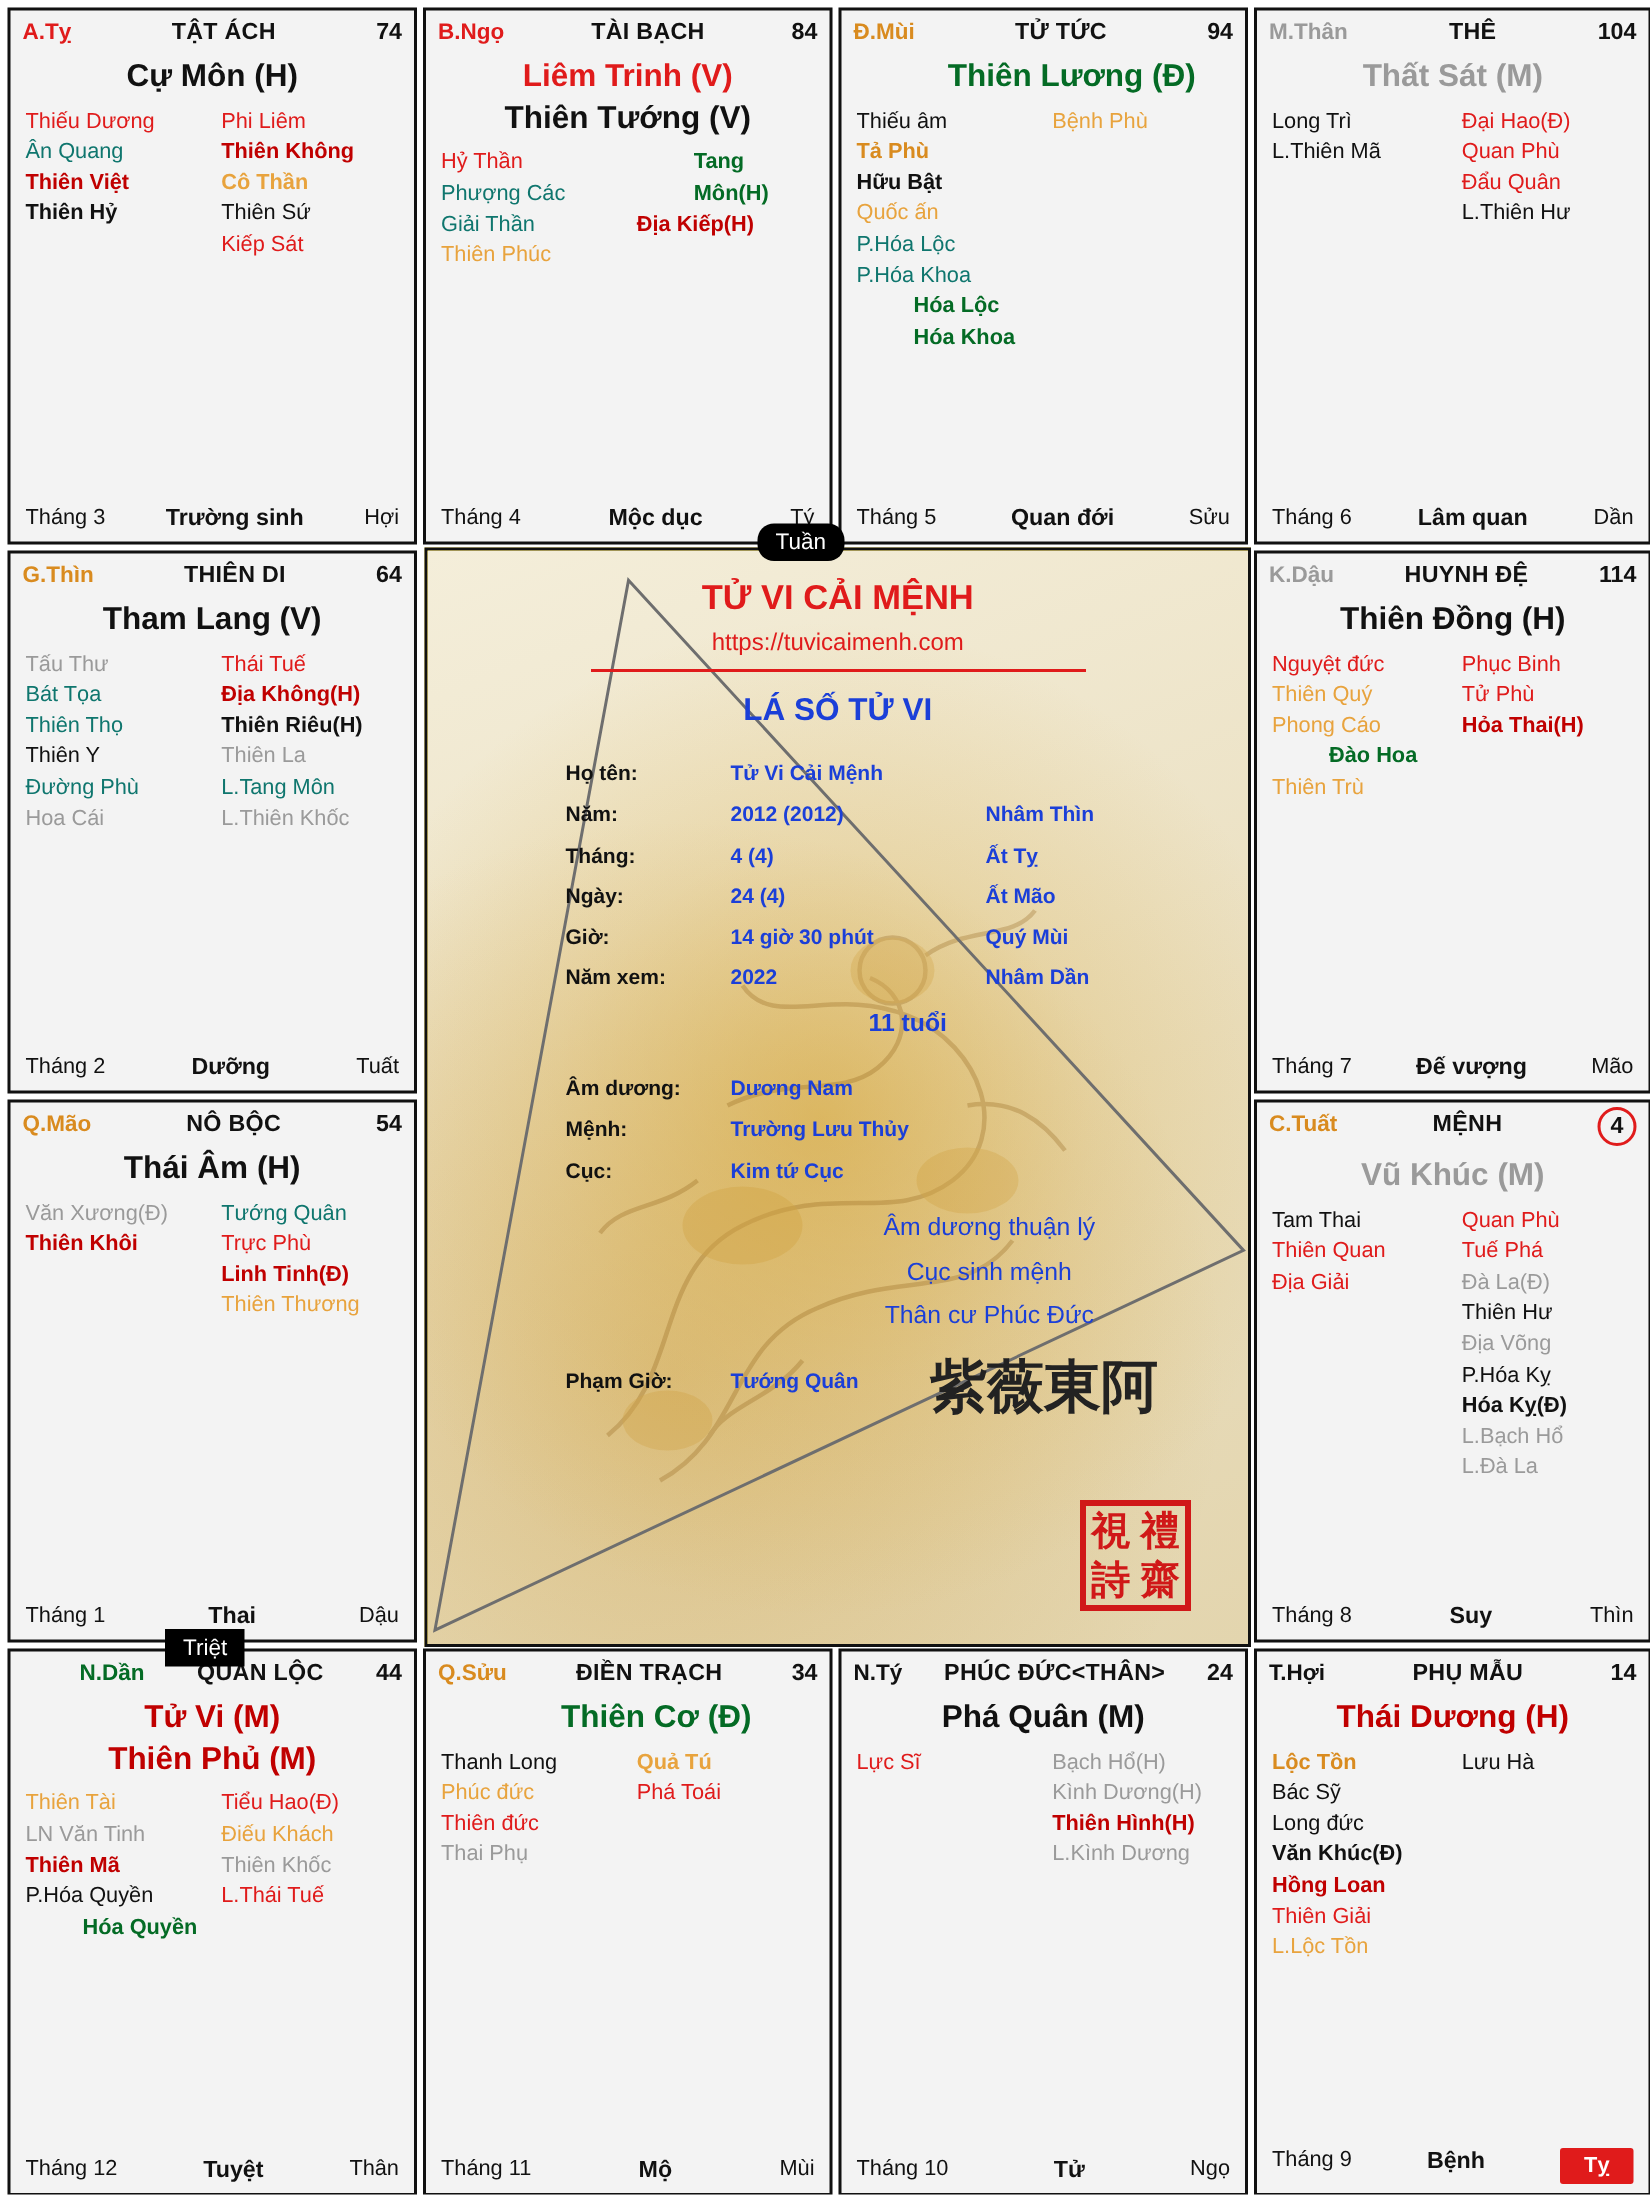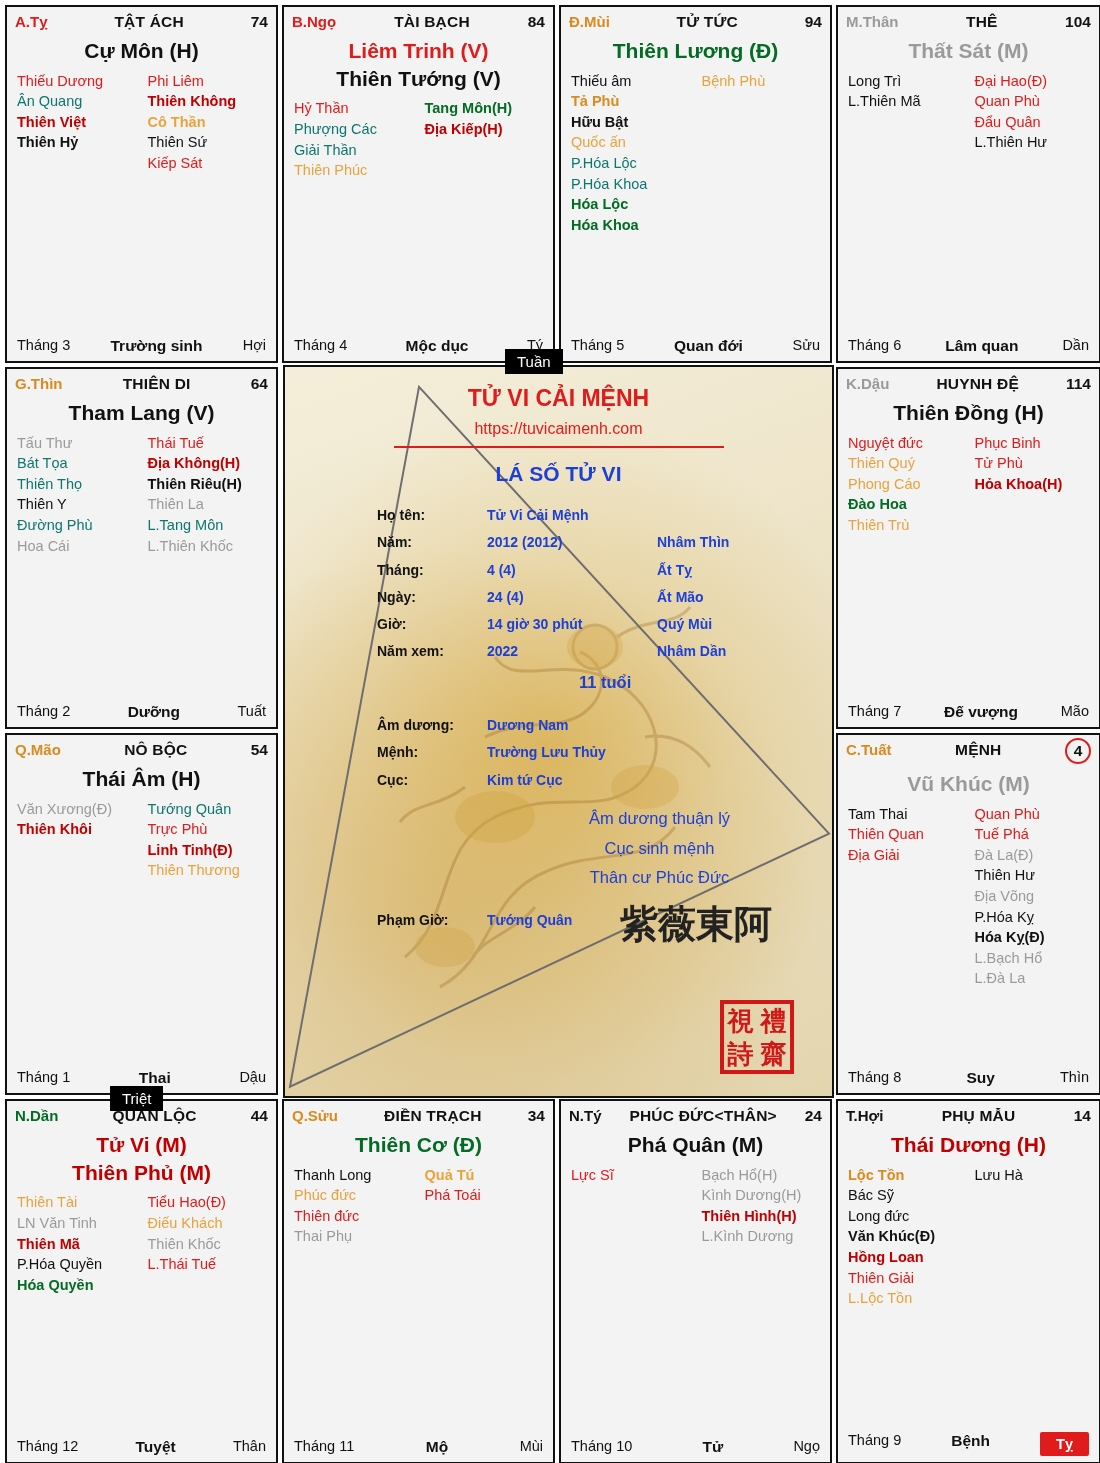--- a/index.html
+++ b/index.html
@@ -58,21 +58,21 @@
   }
   .foot .mid { font-weight: bold; font-size: 15.5px; }
   .foot .hl {
     background:#e01b1b; color:#fff; font-weight:bold;
     padding: 4px 16px; border-radius:2px;
   }
   
   .c-red { color:#e01b1b; }
   .c-dred { color:#c00000; }
   .c-green { color:#0f766e; }
-  .c-dgreen { color:#046b25; }
+  .c-dgreen { color:#046b25;margin-left:38px; }
   .c-black { color:#111; }
   .c-gray { color:#9a9a9a; }
   .c-orange { color:#e8a33d; }
   .c-dorange { color:#d98b1f; }
   .b { font-weight: bold; }
 
   
   .center {
     position: absolute;
     left: 283px; top: 365px;
@@ -122,21 +122,21 @@
     width: 74px; height: 74px; border: 4px solid #d01818;
     color:#d01818; display:grid; grid-template-columns:1fr 1fr;
     align-items:center; justify-items:center; font-size: 26px; font-weight:bold;
     font-family:"DejaVu Sans", sans-serif; line-height:1;
   }
   
   .badge {
     position:absolute; z-index:20; background:#000; color:#fff;
     font-size:15px; padding:4px 12px; font-weight:normal;
   }
-  #badge-tuan { left: 505px; top: 349px; }
+  #badge-tuan { left: 505px; top: 349px; border-radius: 11px; }
   #badge-triet { left: 110px; top: 1086px; }
 </style>
 </head>
 <body>
 
 <div class="chart">
 
 <div class="cell">
       <div class="cell-head">
         <span class="cung-name c-red">A.Tỵ</span>
@@ -300,21 +300,21 @@
         <div class="col">
           <div class="c-red">Nguyệt đức</div>
           <div class="c-orange">Thiên Quý</div>
           <div class="c-orange">Phong Cáo</div>
           <div class="c-dgreen b">Đào Hoa</div>
           <div class="c-orange">Thiên Trù</div>
         </div>
         <div class="col right">
           <div class="c-red">Phục Binh</div>
           <div class="c-red">Tử Phù</div>
-          <div class="c-dred b">Hỏa Khoa(H)</div>
+          <div class="c-dred b">Hỏa Thai(H)</div>
         </div>
       </div>
       <div class="foot">
         <span>Tháng 7</span>
         <span class="mid">Đế vượng</span>
         <span class="">Mão</span>
       </div>
     </div>
     <div class="cell">
       <div class="cell-head">

